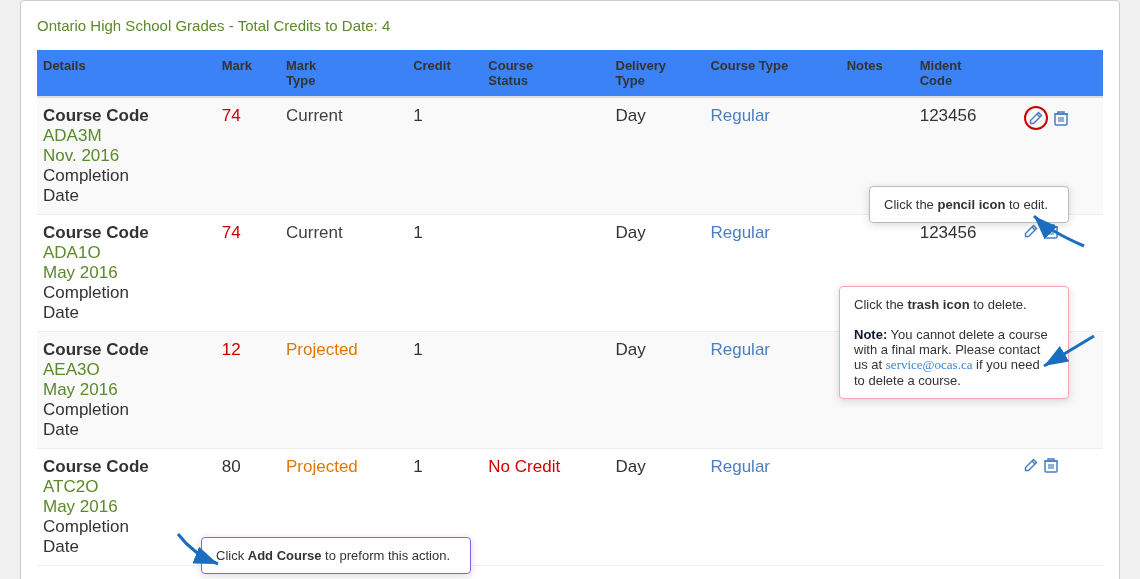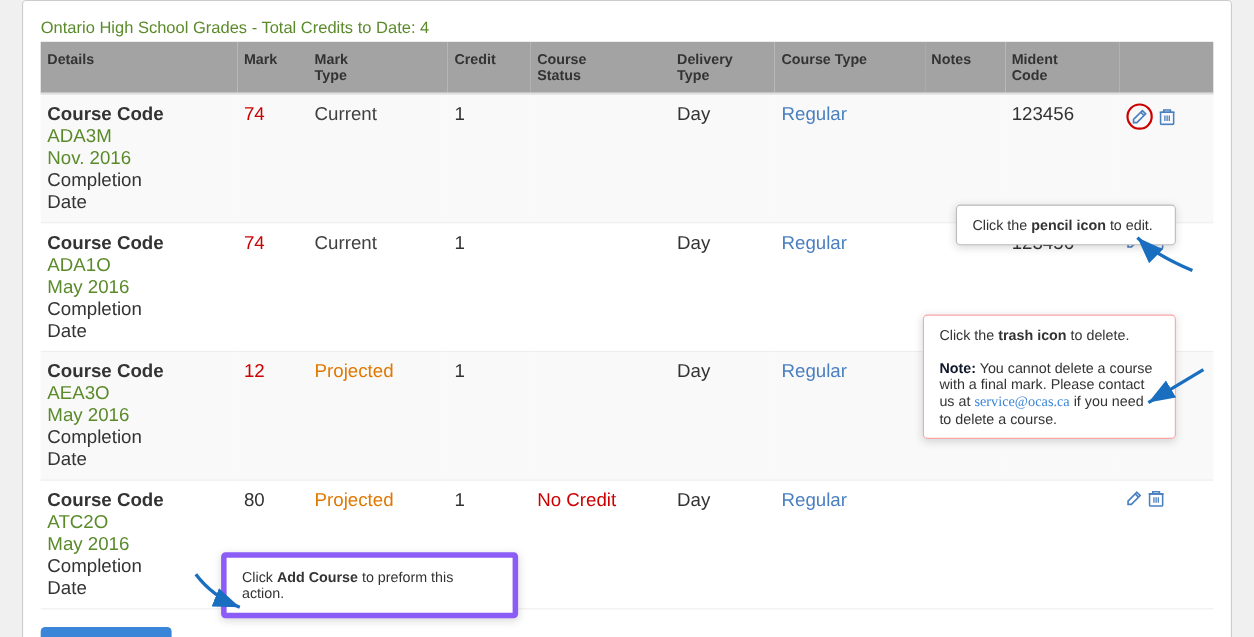--- a/index.html
+++ b/index.html
@@ -17,28 +17,28 @@
       background: #fff;
       border: 1px solid #ccc;
       border-radius: 4px;
       width: 1100px;
       padding: 16px;
       position: relative;
     }
     .page-title {
       color: #5a8a2a;
       font-size: 15px;
-      margin-bottom: 4px;
+      margin-bottom: 16px;
     }
     table {
       width: 100%;
       border-collapse: collapse;
     }
     thead tr {
-      background: #a3a3a3;
+      background: #3b82f6;
     }
     th {
       text-align: left;
       padding: 8px 6px;
       font-weight: bold;
       font-size: 13px;
       color: #333;
       border-bottom: 2px solid #ddd;
       vertical-align: top;
     }
@@ -146,21 +146,21 @@
       color: #333;
       width: 230px;
       top: 285px;
       right: 50px;
       box-shadow: 0 2px 8px rgba(0,0,0,0.15);
       z-index: 10;
     }
     .tooltip-addcourse {
       position: absolute;
       background: #fff;
-      border: 5px solid #8b5cf6;
+      border: 1px solid #8b5cf6;
       border-radius: 4px;
       padding: 10px 14px;
       font-size: 13px;
       color: #333;
       width: 270px;
       bottom: 60px;
       left: 180px;
       box-shadow: 0 2px 8px rgba(0,0,0,0.15);
       z-index: 10;
     }

